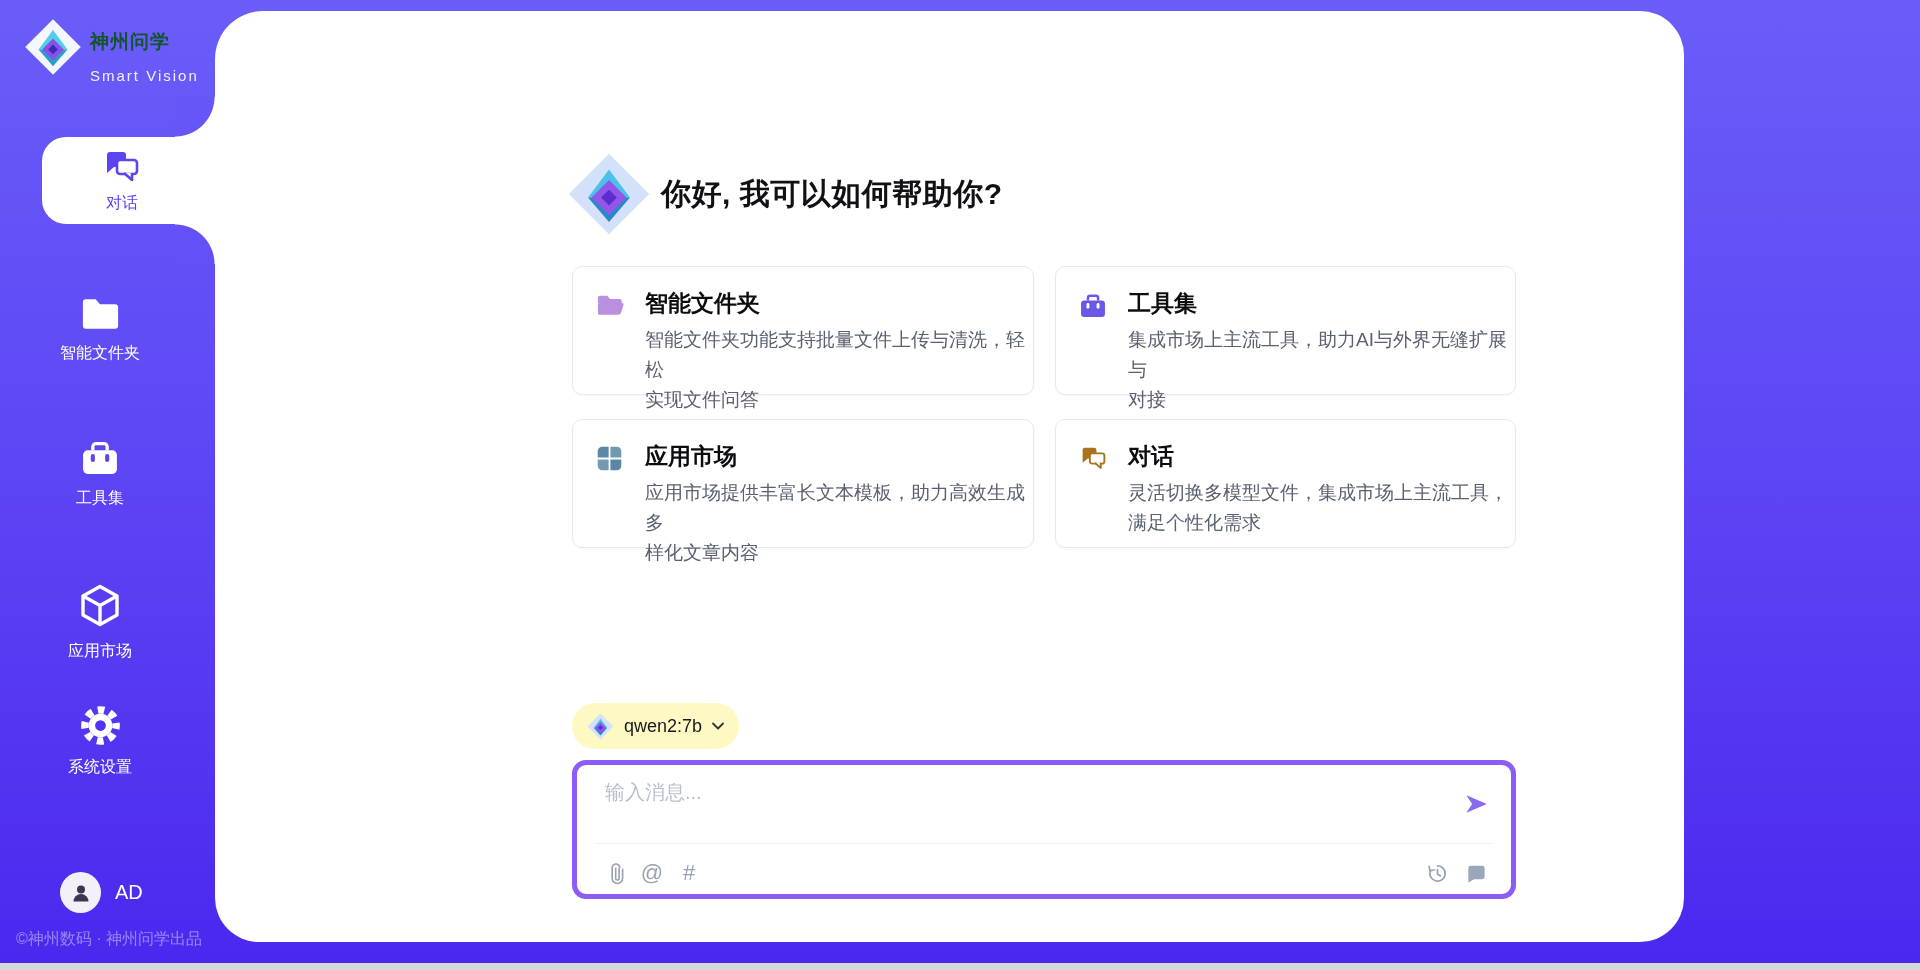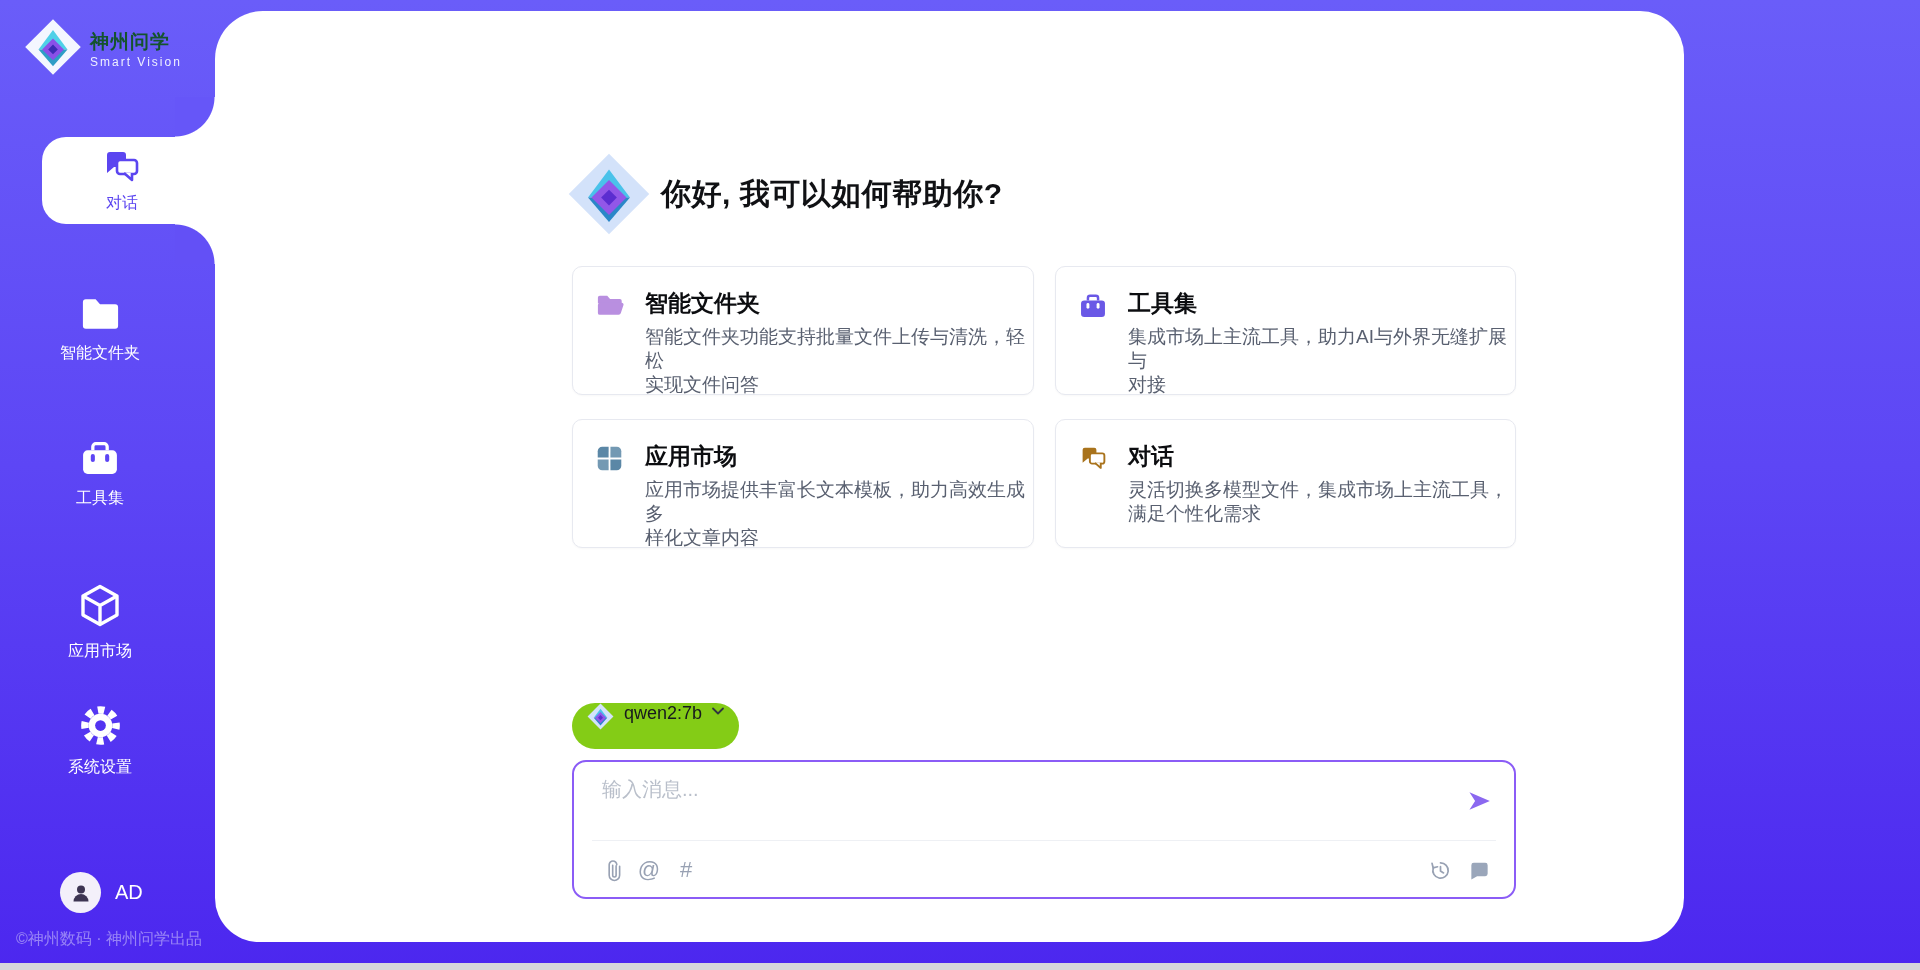--- a/index.html
+++ b/index.html
@@ -11,21 +11,21 @@
   }
   
   .bottom-strip { position:absolute; left:0; bottom:0; width:1920px; height:7px; background:#d6d7db; }
 
   
   .sidebar { position:absolute; left:0; top:0; width:215px; height:970px; color:#fff; }
   .logo-block { position:absolute; left:24px; top:18px; display:flex; align-items:flex-start; cursor:pointer; }
   .logo-mark { width:58px; height:58px; }
   .brand-text { margin-left:8px; margin-top:11px; }
   .brand-name { font-size:19px; font-weight:700; letter-spacing:1px; color:#14532d; }
-  .brand-sub { font-size:12px; letter-spacing:2px; color:#eef0ff; margin-top:0; }
+  .brand-sub { font-size:15px; letter-spacing:2px; color:#eef0ff; margin-top:12px; }
 
   .nav-item { position:absolute; left:0; width:200px; text-align:center; cursor:pointer; }
   .nav-item .icon { display:inline-block; }
   .nav-label { display:block; font-size:16px; color:#ffffff; margin-top:6px; }
 
   
   .nav-tab {
     position:absolute; left:42px; top:137px; width:173px; height:87px;
     background:#fff; border-radius:24px 0 0 24px; text-align:center; cursor:pointer;
   }
@@ -57,32 +57,32 @@
   .cards-grid {
     position:absolute; left:357px; top:255px; width:944px;
     display:grid; grid-template-columns:462px 461px; column-gap:21px; row-gap:24px;
   }
   .feature-card {
     height:129px; background:#fff; border:1px solid #e7e9f0; border-radius:10px;
     position:relative; cursor:pointer; box-shadow:0 1px 2px rgba(16,24,40,0.03);
   }
   .feature-card .card-icon { position:absolute; left:22px; top:24px; }
   .card-title { position:absolute; left:72px; top:21px; font-size:23px; font-weight:700; color:#0c0d10; }
-  .card-desc { position:absolute; left:72px; top:58px; width:380px; font-size:19px; line-height:24px; color:#596070; white-space:pre-line; }
+  .card-desc { position:absolute; left:72px; top:58px; width:380px; font-size:19px; line-height:30px; color:#596070; white-space:pre-line; }
 
   .model-pill {
     position:absolute; left:357px; top:692px; height:46px; border-radius:23px;
-    background:#84cc16; display:flex; align-items:flex-start; padding:0 13px 0 15px; cursor:pointer;
+    background:#fef9c3; display:flex; align-items:center; padding:0 13px 0 15px; cursor:pointer;
   }
   .model-pill .pill-diamond { width:27px; height:27px; }
   .model-name { margin:0 8px 0 10px; font-size:18px; color:#17191e; }
 
   .composer {
     position:absolute; left:357px; top:749px; width:944px; height:139px;
-    background:#fff; border:2px solid #8b5cf6; border-radius:14px;
+    background:#fff; border:5px solid #8b5cf6; border-radius:14px;
   }
   .composer textarea {
     position:absolute; left:28px; top:14px; width:850px; height:58px;
     border:none; outline:none; resize:none; background:transparent;
     font-family:inherit; font-size:20px; color:#333;
   }
   .composer textarea::placeholder { color:#b9bfca; }
   .send-btn { position:absolute; right:21px; top:26px; cursor:pointer; line-height:0; }
   .composer-divider { position:absolute; left:18px; right:18px; top:78px; height:1px; background:#eef0f4; }
   .composer-toolbar { position:absolute; left:26px; top:95px; display:flex; align-items:center; gap:13px; }

